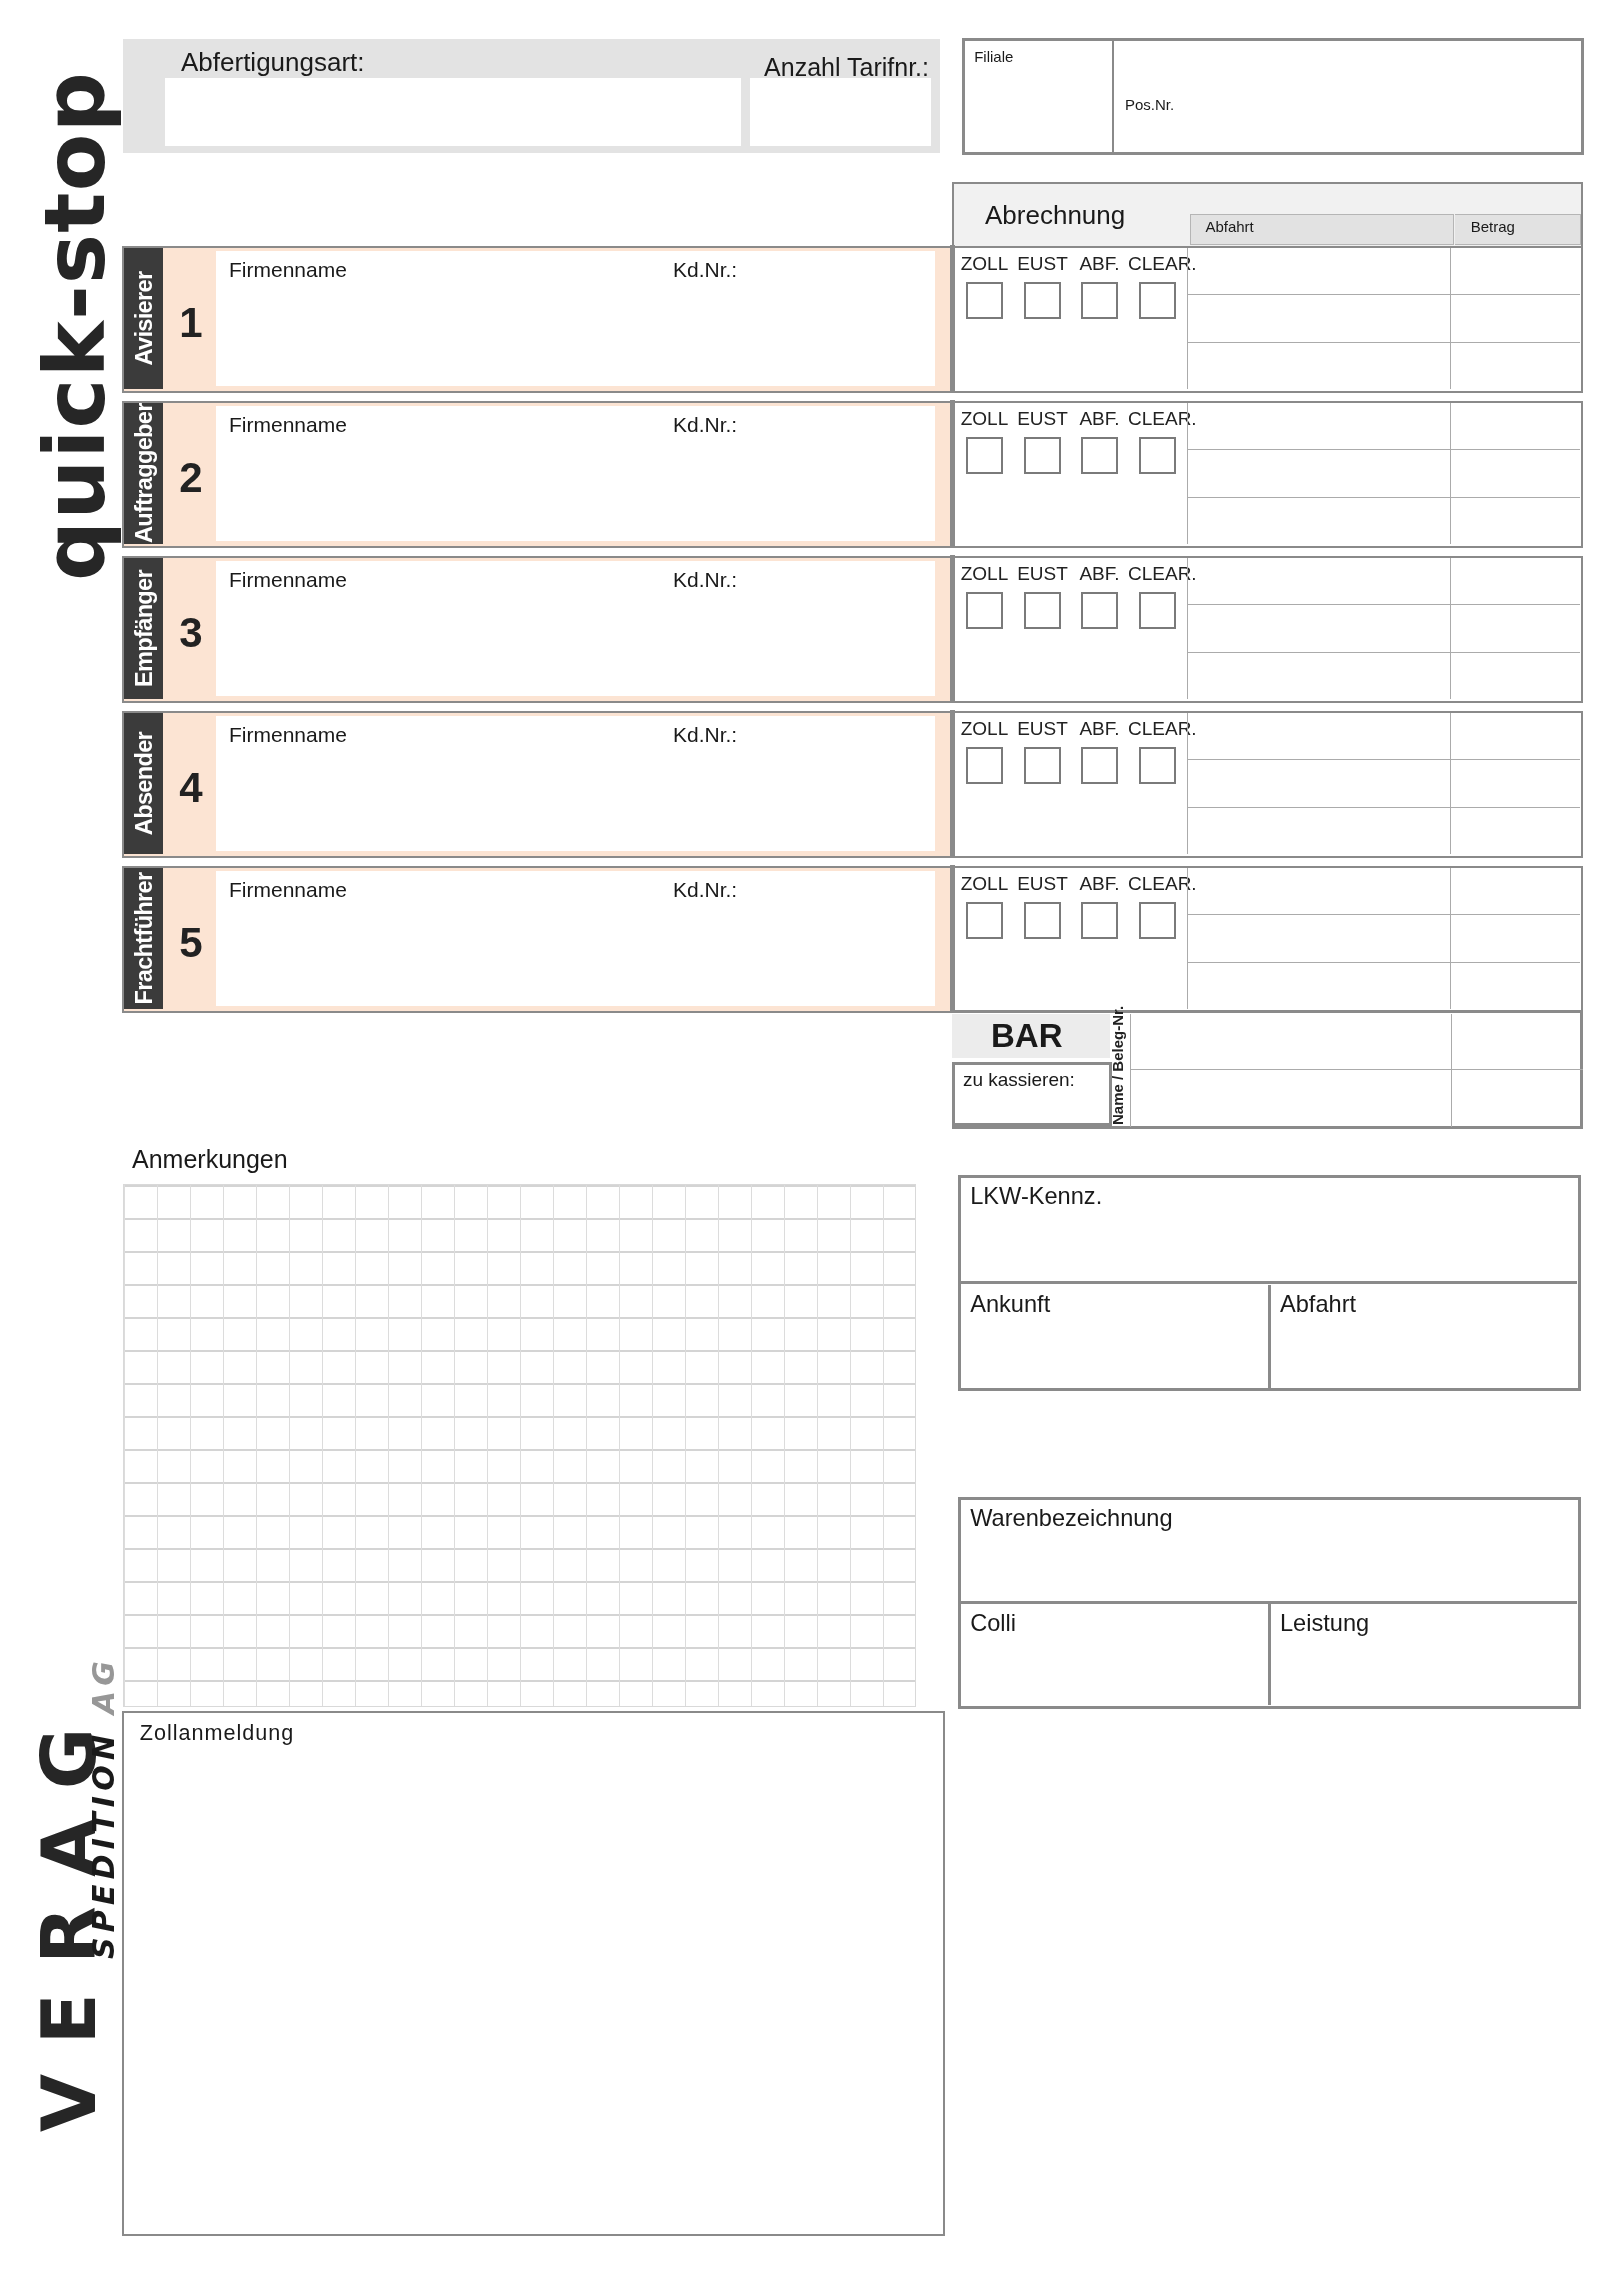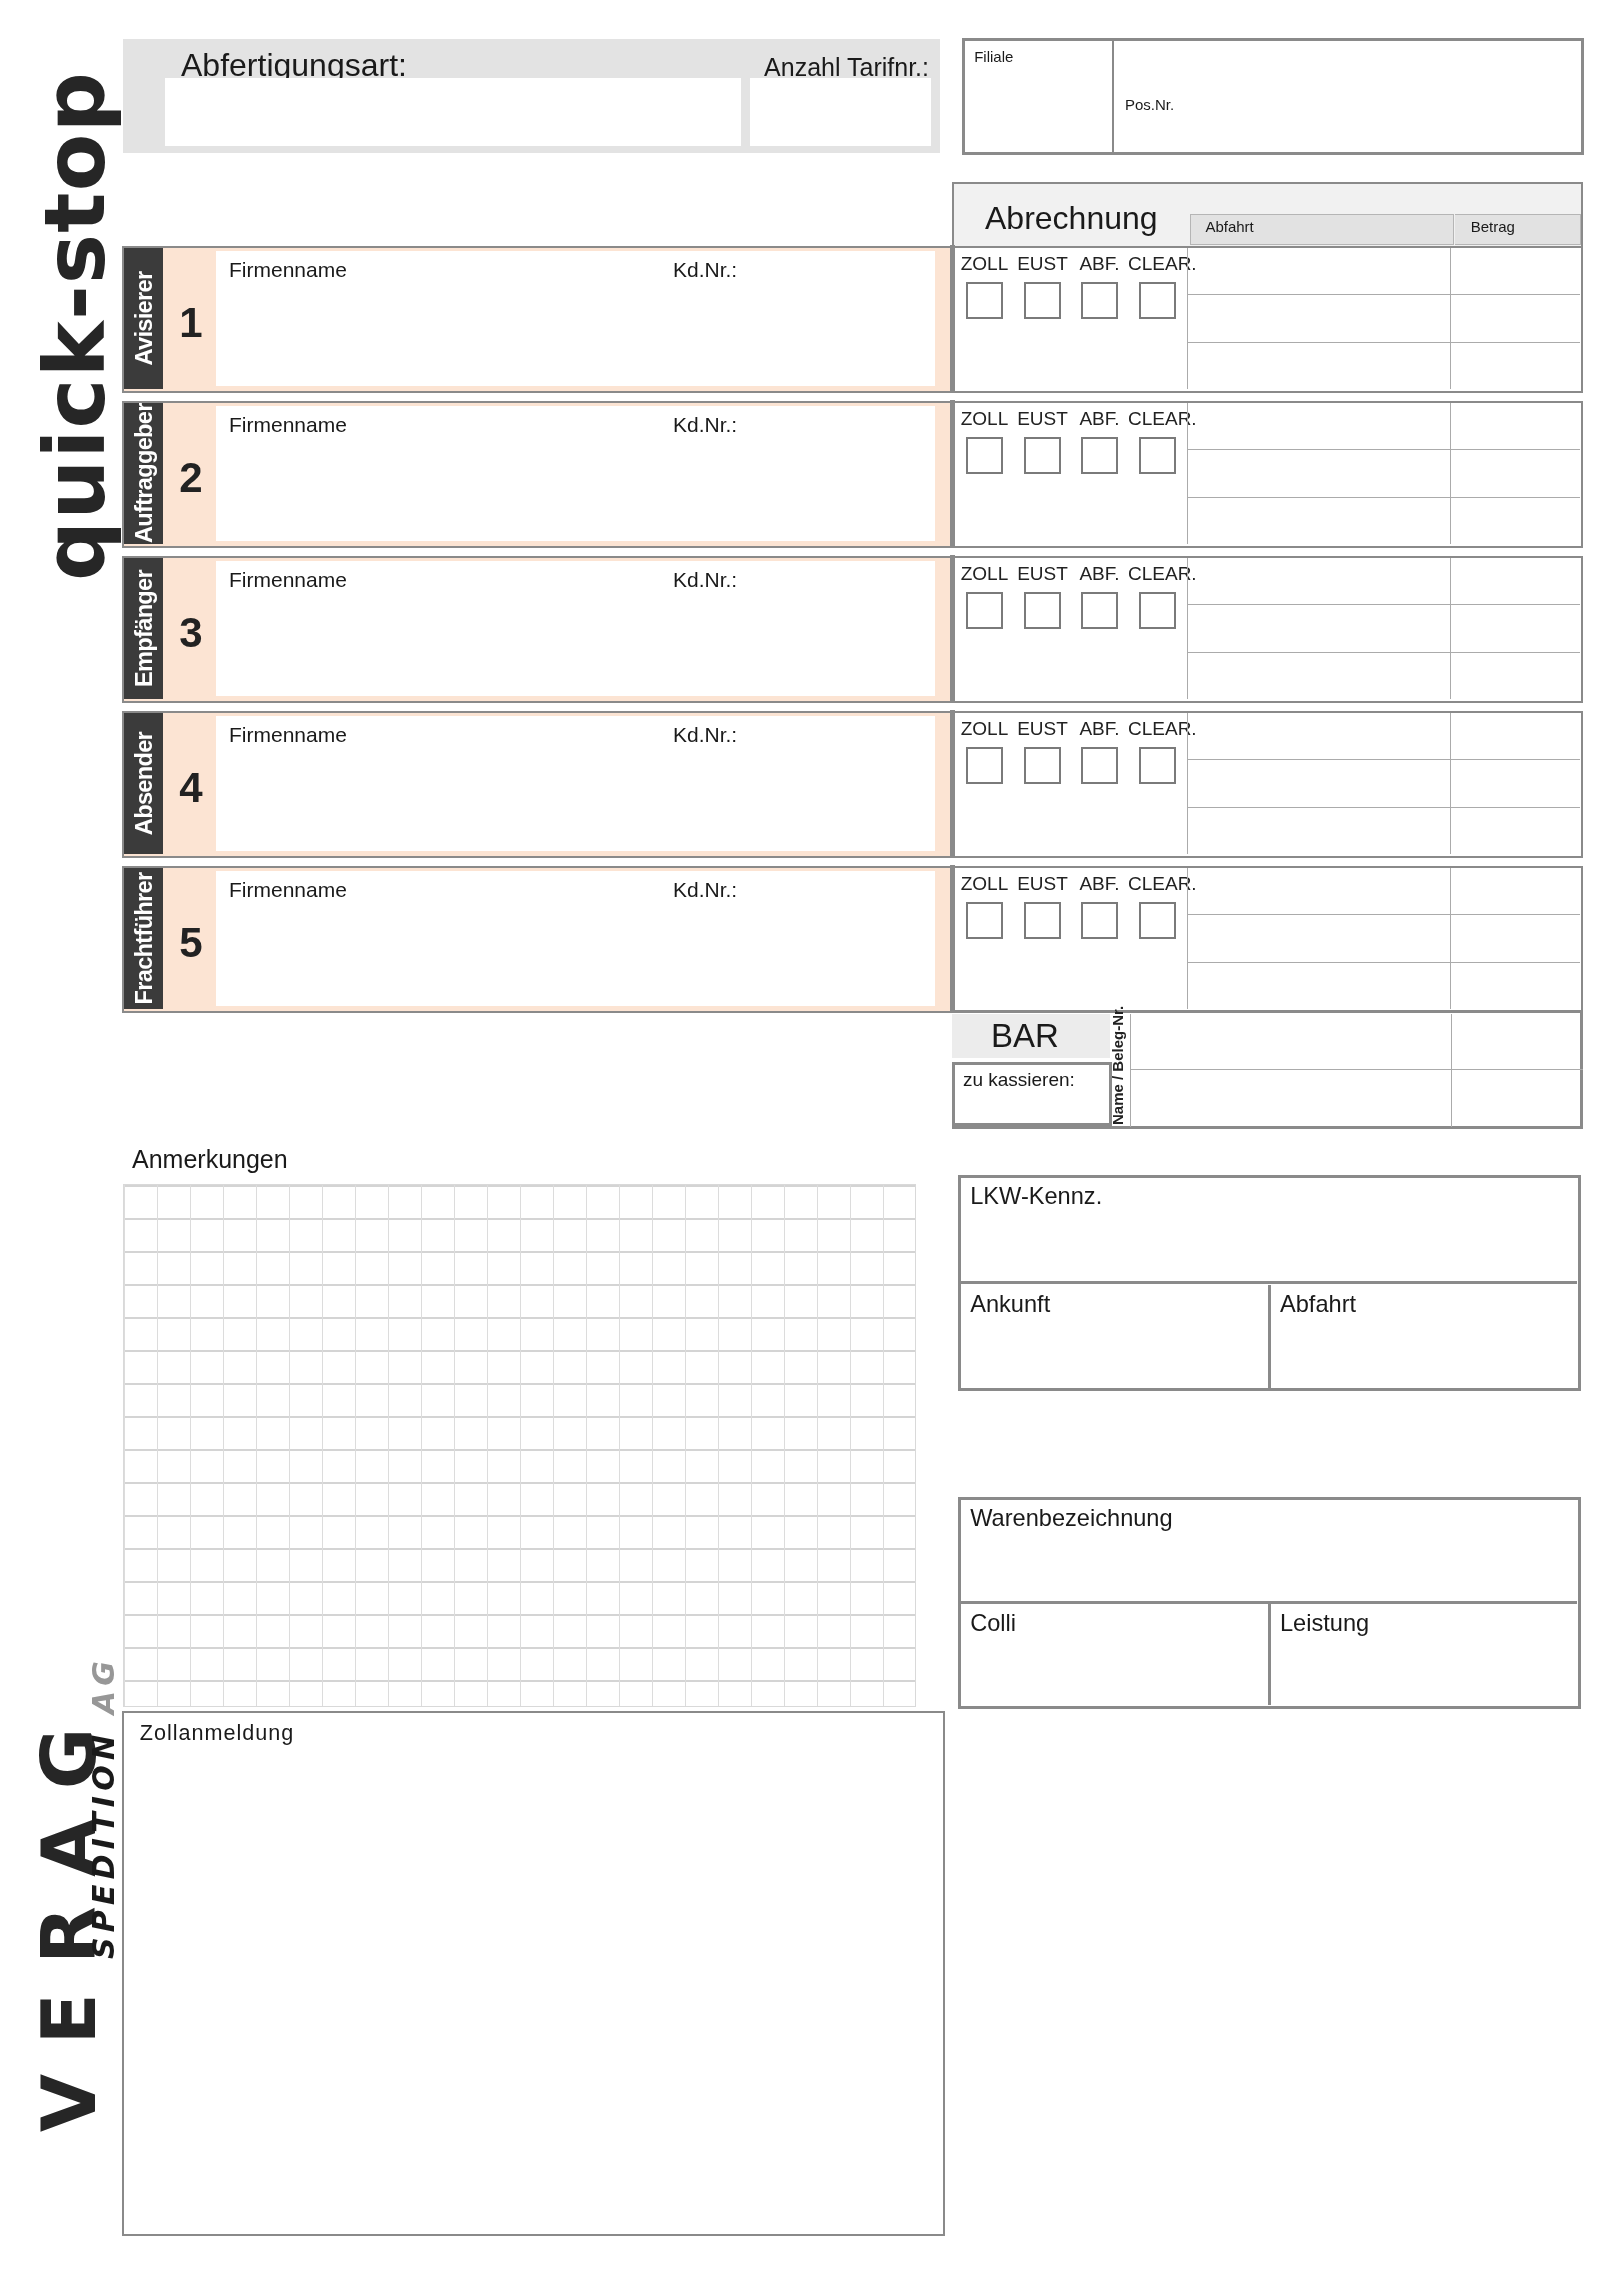--- a/index.html
+++ b/index.html
@@ -13,21 +13,21 @@
   
   .logo-quickstop{font-family:"DejaVu Sans","Liberation Sans",sans-serif;font-weight:bold;
                   font-size:84px;line-height:88px;letter-spacing:1.3px;color:#262626;width:543px;}
   .logo-verag{font-family:"DejaVu Sans","Liberation Sans",sans-serif;font-weight:bold;
               font-size:75px;line-height:82px;letter-spacing:29.4px;color:#262626;width:393px;}
   .logo-spedition{font-family:"DejaVu Sans","Liberation Sans",sans-serif;font-weight:bold;font-style:italic;
                   font-size:30px;line-height:31px;letter-spacing:5.2px;color:#1a1a1a;width:278px;}
   .logo-spedition .suffix{color:#979797;}
 
   
-  .lbl-xl{font-size:32px;}
+  .lbl-xl{font-size:26px;}
   .lbl-lg{font-size:25px;}
   .lbl{font-size:15px;}
   .lbl-sm{font-size:19px;}
 
   .graybox{background:#e3e3e3;}
   .whitefield{background:#ffffff;}
   .bordered{border:3.3px solid #8a8a8a;background:#fff;box-sizing:border-box;}
   .bordered4{border:2.6px solid #8a8a8a;background:#fff;box-sizing:border-box;}
   .thick{background:#8a8a8a;}
   .thin{background:#ababab;}
@@ -288,21 +288,21 @@
   </div>
 
   <div class="abs thick" style="left:952px;top:1010px;width:631px;height:3.3px;"></div>
   <div class="abs thick" style="left:952px;top:1126px;width:631px;height:3.3px;"></div>
   <div class="abs thick" style="left:1580px;top:1010px;width:3.3px;height:119px;"></div>
   <div class="abs thin" style="left:1130px;top:1014px;width:1.3px;height:113px;"></div>
   <div class="abs thin" style="left:1328px;top:1014px;width:0px;height:0px;"></div>
   <div class="abs thin" style="left:1451px;top:1014px;width:1.3px;height:113px;"></div>
   <div class="abs thin" style="left:1131px;top:1069px;width:452px;height:1.3px;"></div>
   <div class="abs" style="left:952px;top:1014px;width:158px;height:44px;background:#ececec;">
-    <div class="abs" style="left:39px;top:2.6px;font-size:33px;font-weight:normal;">BAR</div>
+    <div class="abs" style="left:39px;top:2.6px;font-size:33px;font-weight:bold;">BAR</div>
   </div>
   <div class="abs bordered" style="left:952px;top:1062px;width:160px;height:64px;">
     <div class="abs lbl-sm" style="left:7.9px;top:3.9px;">zu kassieren:</div>
   </div>
   <div class="rot" style="left:1109px;top:1125px;width:111px;line-height:18.3px;font-size:15px;
        font-weight:bold;text-align:center;color:#222;">Name / Beleg-Nr.</div>
   <div class="abs" style="left:1131px;top:1014px;width:449px;height:111px;"></div>
 
   <div class="abs lbl-lg" style="left:132px;top:1145px;">Anmerkungen</div>
   <div class="grid"></div>

